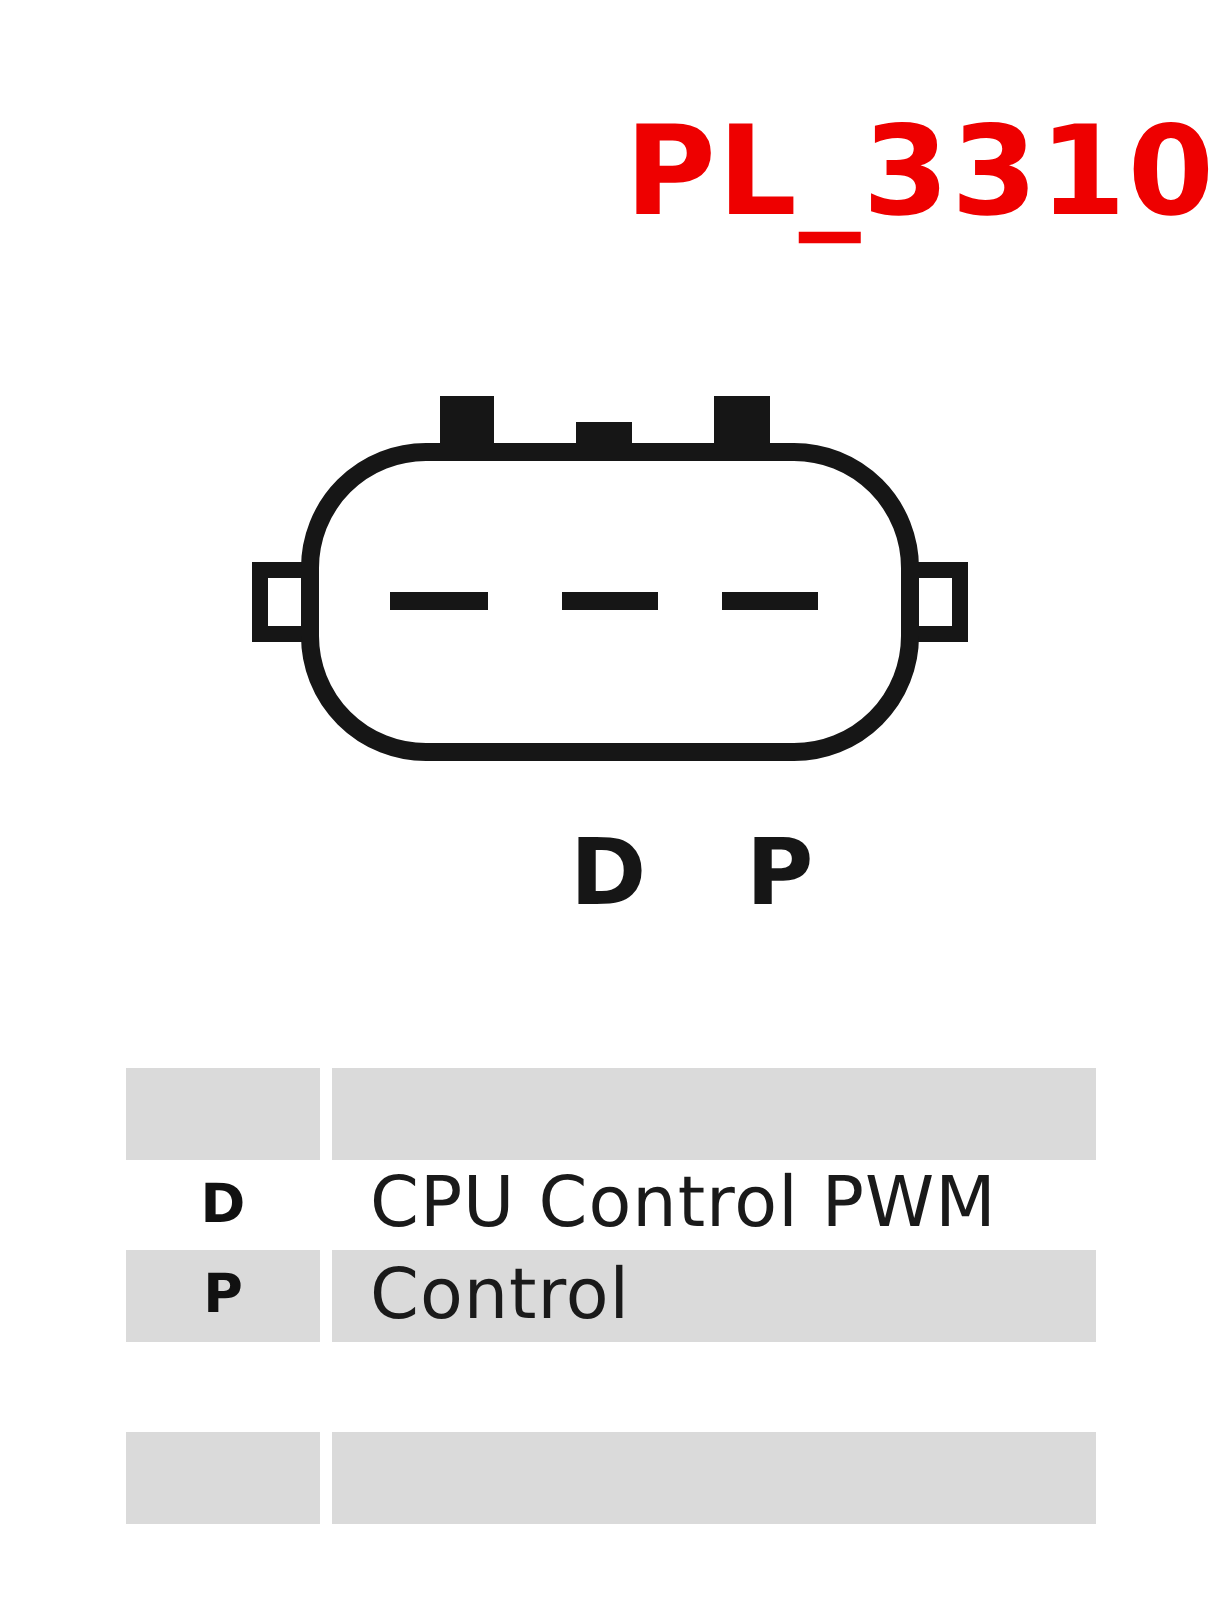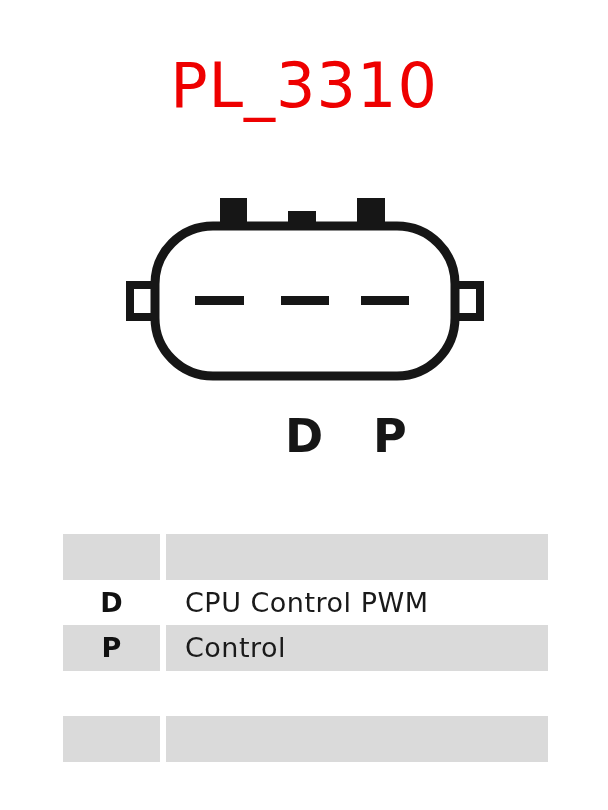--- a/index.html
+++ b/index.html
@@ -1,31 +1,31 @@
 <!DOCTYPE html>
 <html><head>
   <meta charset="utf-8">
   <style>
     html, body { margin: 0; padding: 0; background: #ffffff; }
     body { width: 608px; height: 810px; position: relative; overflow: hidden; font-family: "DejaVu Sans", sans-serif; }
     .title {
-      position: absolute; left: 0; top: 50px; width: 608px; text-align: center;
-      font-family: "DejaVu Sans", sans-serif; font-weight: normal; font-size: 62px;
+      position: absolute; left: 0; top: 50px; width: 608px; text-align: right;
+      font-family: "DejaVu Sans", sans-serif; font-weight: bold; font-size: 62px;
       letter-spacing: 1px; line-height: 72px;
     }
     .connector { position: absolute; left: 0; top: 0; }
     .pin-label {
       position: absolute; top: 412px; font-family: "DejaVu Sans", sans-serif; font-weight: bold;
       font-size: 46px; line-height: 48px; color: #161616;
     }
     .table { position: absolute; left: 63px; top: 534px; width: 485px; }
     .row { position: relative; height: 45.5px; display: flex; }
     .cell-key, .cell-val { height: 100%; box-sizing: border-box; display: flex; align-items: center; }
     .cell-key { width: 97px; justify-content: center; font-weight: bold; font-size: 27px; color: #111; font-family: "DejaVu Sans", sans-serif; }
-    .cell-val { margin-left: 6px; width: 382px; padding-left: 19px; font-size: 27px; color: #1a1a1a; font-family: "DejaVu Sans", sans-serif; letter-spacing: 0.5px; }
+    .cell-val { margin-left: 6px; width: 382px; padding-left: 19px; font-size: 35px; color: #1a1a1a; font-family: "DejaVu Sans", sans-serif; letter-spacing: 0.5px; }
     .row.shaded .cell-key, .row.shaded .cell-val { background: #dadada; }
   </style>
 </head>
 <body>
 
 <div class="title" style="color:#ee0000;">PL_3310</div>
 
 <svg class="connector" width="608" height="400" viewBox="0 0 608 400">
 
   <rect x="220" y="198" width="27" height="28" fill="#161616"></rect>

